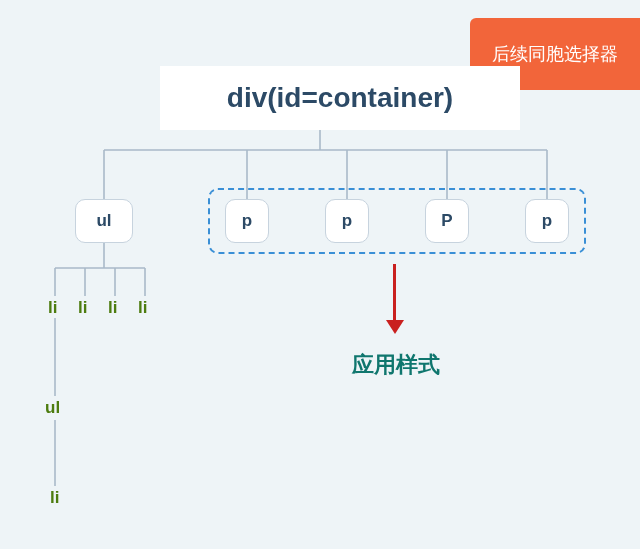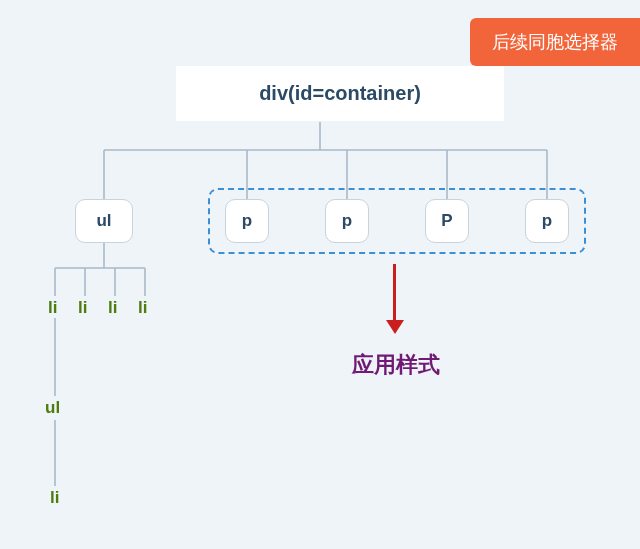--- a/index.html
+++ b/index.html
@@ -12,32 +12,32 @@
     overflow: hidden;
   }
   .badge {
     position: absolute;
     top: 18px;
     right: 0;
     background: #f2653a;
     color: #fff;
     font-size: 18px;
     font-weight: 500;
-    padding: 12px 22px;
+    padding: 24px 22px;
     border-radius: 6px 0 0 6px;
   }
   .root-box {
     position: absolute;
     top: 66px;
-    left: 176px;
-    width: 328px;
+    left: 160px;
+    width: 360px;
     background: #fff;
     text-align: center;
     padding: 16px 0;
-    font-size: 20px;
+    font-size: 28px;
     font-weight: 700;
     color: #2c4a66;
   }
   .node {
     position: absolute;
     background: #fff;
     border: 1px solid #c7d3de;
     border-radius: 10px;
     color: #2c4a66;
     font-weight: 700;
@@ -87,21 +87,21 @@
     left: 386px;
     width: 0; height: 0;
     border-left: 9px solid transparent;
     border-right: 9px solid transparent;
     border-top: 14px solid #c9201f;
   }
   .apply-label {
     position: absolute;
     top: 350px;
     left: 352px;
-    color: #701a75;
+    color: #0f766e;
     font-size: 22px;
     font-weight: 600;
   }
   svg.connectors {
     position: absolute;
     top: 0; left: 0;
     width: 640px; height: 549px;
     pointer-events: none;
   }
   svg .cline { stroke: #a9b9c8; stroke-width: 1.6; fill: none; }

